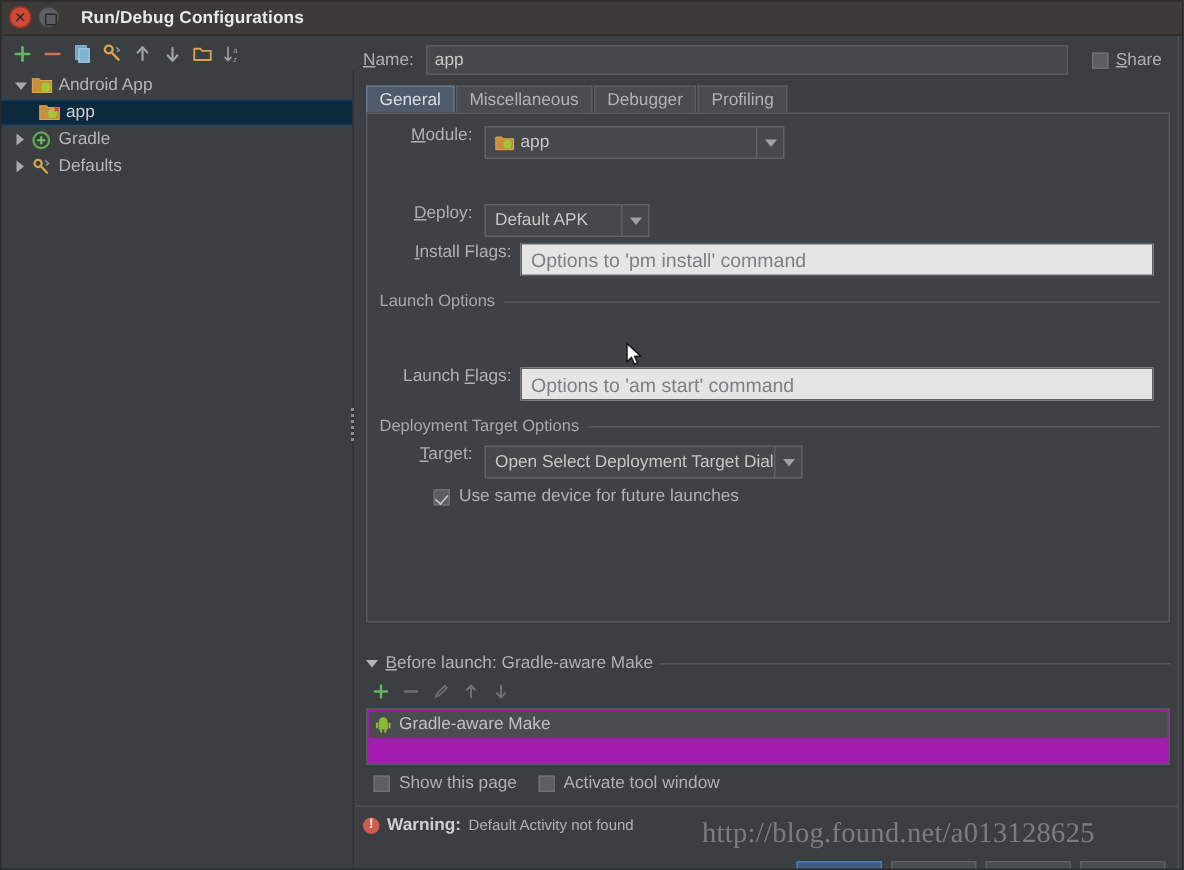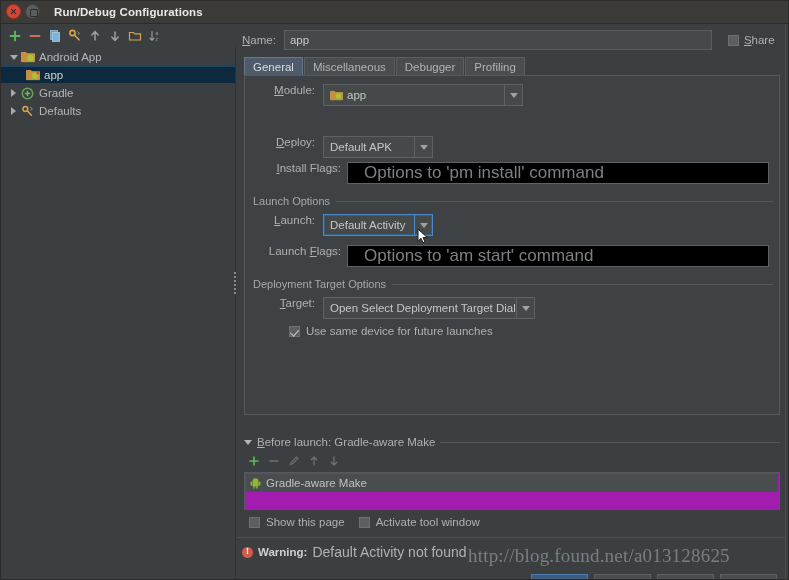--- a/index.html
+++ b/index.html
@@ -211,25 +211,25 @@
   }
   .combo.focused .carrow { border-left: 1px solid #4a88c7; }
   .dn {
     width: 0; height: 0;
     border-left: 4px solid transparent; border-right: 4px solid transparent;
     border-top: 5px solid #9fa1a3;
   }
 
   .textfield {
     height: 22px;
-    background: #000000;
+    background: #e5e5e5;
     border: 1px solid #5e6264;
     display: flex; align-items: center;
-    padding: 0 16px;
-    color: #7d8183; font-size: 17px;
+    padding: 0 6px;
+    color: #7d8183; font-size: 13px;
   }
 
   
   .sect {
     position: absolute;
     display: flex; align-items: center;
     width: 100%;
   }
   .sect .stext { color: #a8a8a8; font-size: 11px; white-space: nowrap; padding-right: 6px; }
   .sect .sline { flex: 1 1 auto; height: 1px; background: #555859; }
@@ -291,21 +291,21 @@
     width: 11px; height: 11px; border-radius: 50%;
     background: #d05c4e; position: relative; flex: 0 0 auto;
   }
   .warn-icon::after {
     content: "!"; position: absolute; left: 0; top: -1px;
     width: 11px; text-align: center;
     font-size: 9px; font-weight: bold; color: #ffffff;
     font-family: "Liberation Sans", sans-serif;
   }
   .warn-bold { font-size: 11.5px; font-weight: bold; color: #cfcfcf; }
-  .warn-text { font-size: 14px; color: #b0b0b0; }
+  .warn-text { font-size: 10px; color: #b0b0b0; }
 
   
   .buttons {
     position: absolute; left: 0; top: 545px;
     width: 548px; height: 30px;
     display: flex; align-items: center; justify-content: flex-end;
     padding-right: 8px; gap: 6px;
   }
   .btn {
     min-width: 57px; height: 22px;
@@ -547,31 +547,20 @@
         <div class="textfield" style="width:422px; margin-left:6px;">
           <span>Options to 'pm install' command</span>
         </div>
       </div>
 
       <div class="sect" style="left:8px; top:119px; width:520px;">
         <span class="stext">Launch Options</span>
         <span class="sline"></span>
       </div>
 
-      <div class="frow" style="left:8px; top:138px;">
-        <span class="flabel" style="width:62px;"><u>L</u><span>aunch:</span></span>
-        <div class="combo focused" style="width:110px; margin-left:8px;">
-          <span class="ctext">
-              <span>Default Activity</span>
-            </span>
-          <span class="carrow">
-              <span class="dn"></span>
-            </span>
-        </div>
-      </div>
 
       <div class="frow" style="left:8px; top:169px; width:520px;">
         <span class="flabel" style="width:88px;">Launch <u>F</u><span>lags:</span></span>
         <div class="textfield" style="width:422px; margin-left:6px;">
           <span>Options to 'am start' command</span>
         </div>
       </div>
 
       <div class="sect" style="left:8px; top:202px; width:520px;">
         <span class="stext">Deployment Target Options</span>

